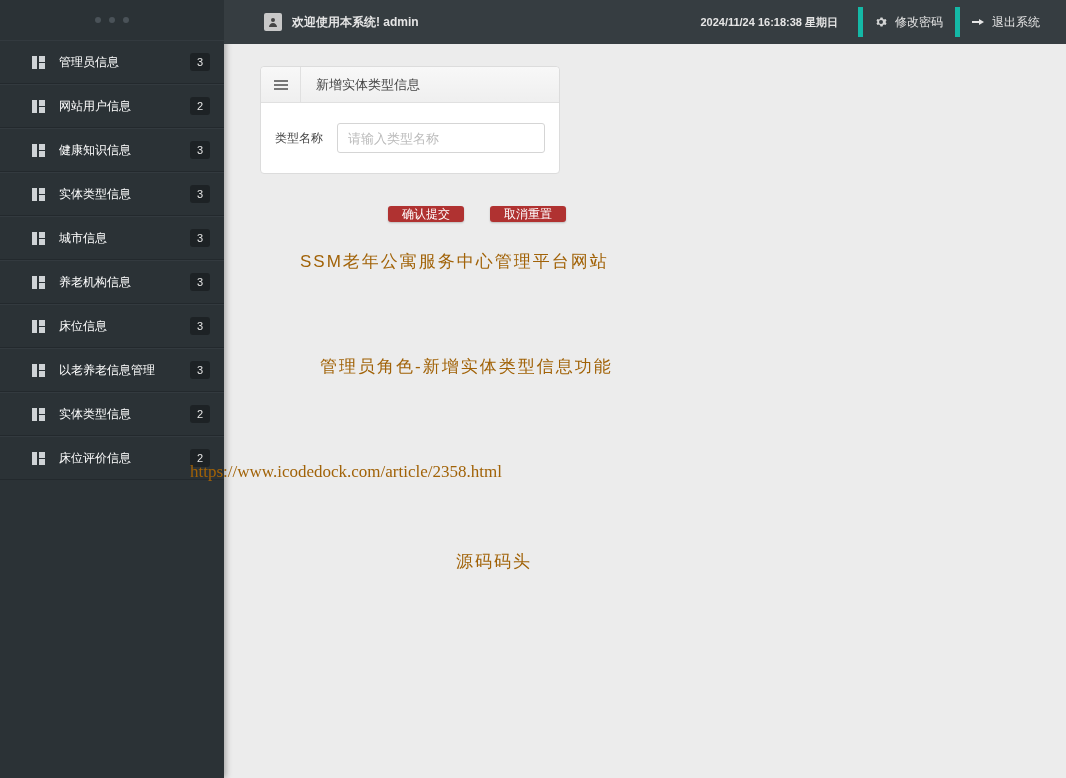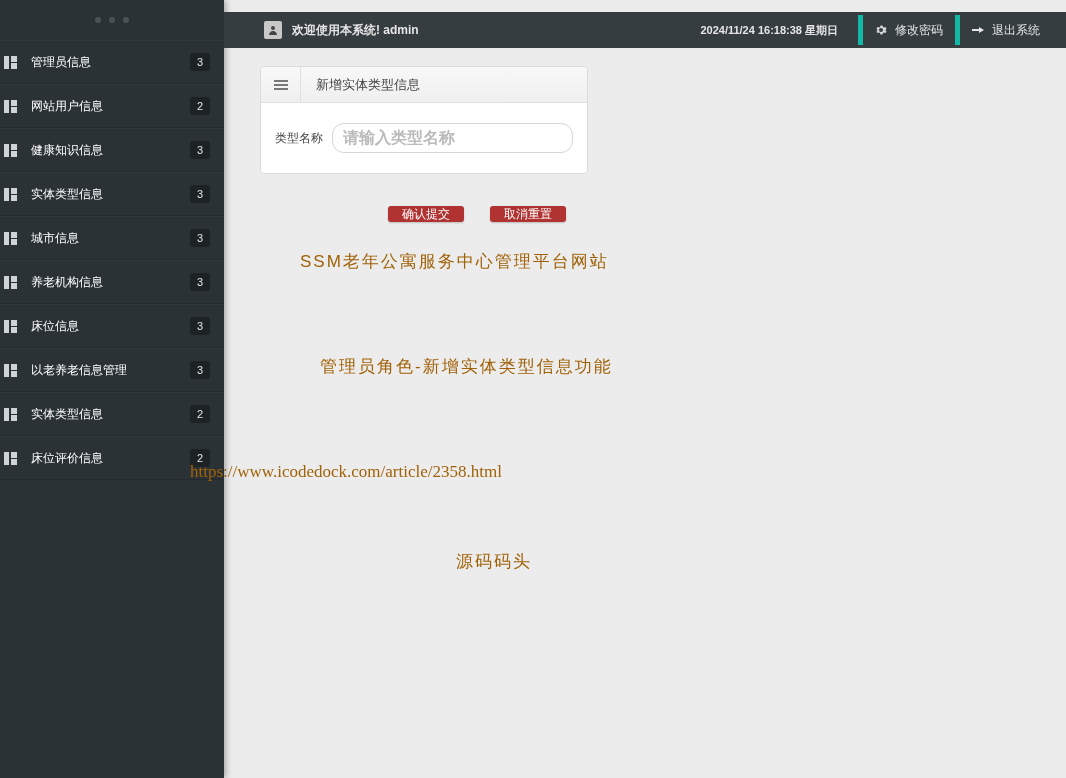--- a/index.html
+++ b/index.html
@@ -25,21 +25,21 @@
   display: flex;
   align-items: center;
   padding-left: 95px;
   gap: 8px;
 }
 .dot { width: 6px; height: 6px; border-radius: 50%; background: #4a5258; }
 .sidebar-item {
   height: 44px;
   display: flex;
   align-items: center;
-  padding: 0 14px 0 4px;
+  padding: 0 14px 0 32px;
   border-bottom: 1px solid #23292d;
   border-top: 1px solid #333a3f;
   cursor: pointer;
 }
 .grid-icon {
   width: 13px; height: 13px;
   display: inline-block;
   position: relative;
 }
 .grid-icon::before, .grid-icon::after {
@@ -62,22 +62,22 @@
   color: #e5e5e5;
   border-radius: 3px;
   display: inline-flex;
   align-items: center;
   justify-content: center;
   font-size: 11px;
   padding: 0 6px;
 }
 .topbar {
   position: absolute;
-  left: 224px; top: 12px; right: 0;
-  height: 36px;
+  left: 224px; top: 0; right: 0;
+  height: 44px;
   background: #363d41;
   display: flex;
   align-items: center;
   color: #e5e5e5;
   font-size: 12px;
   padding: 0 14px 0 40px;
 }
 .avatar {
   width: 18px; height: 18px;
   background: #c8c8c8;
@@ -99,21 +99,21 @@
   gap: 8px;
 }
 .gear { width: 12px; height: 12px; }
 .arrow-out { width: 12px; height: 10px; }
 .content {
   position: absolute;
   left: 224px; top: 30px; right: 0; bottom: 0;
   padding: 36px;
 }
 .panel {
-  width: 328px;
+  width: 300px;
   background: #fff;
   border: 1px solid #dcdcdc;
   border-radius: 4px;
 }
 .panel-head {
   height: 36px;
   border-bottom: 1px solid #e0e0e0;
   display: flex;
   align-items: center;
   background: linear-gradient(#f8f8f8, #efefef);
@@ -145,25 +145,24 @@
 .form-row:last-of-type { border-bottom: none; }
 .form-label {
   width: 62px;
   color: #444;
   font-size: 12px;
 }
 .text-input {
   flex: 1;
   height: 30px;
   border: 1px solid #d5d5d5;
-  border-radius: 12px;
+  border-radius: 3px;
   padding: 0 10px;
-  font-size: 16px;
+  font-size: 13px;
   color: #333;
-  font-weight: bold;
 }
 .text-input::placeholder { color: #bbb; }
 .buttons {
   display: flex;
   gap: 26px;
   padding: 0 0 0 128px;
   margin-top: 32px;
 }
 .btn {
   height: 16px;

